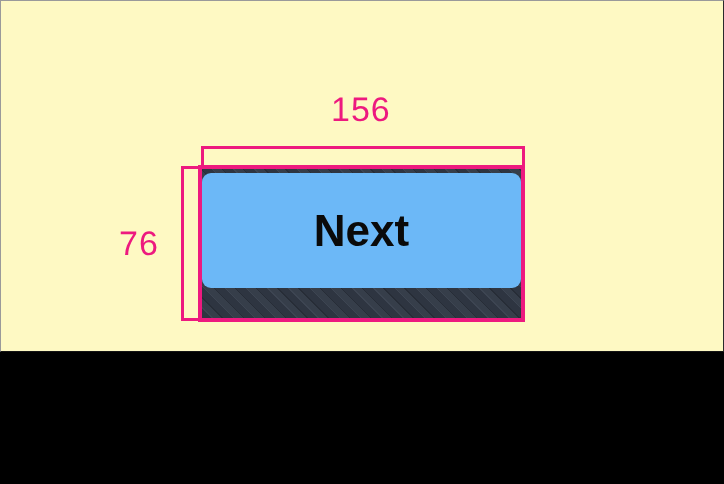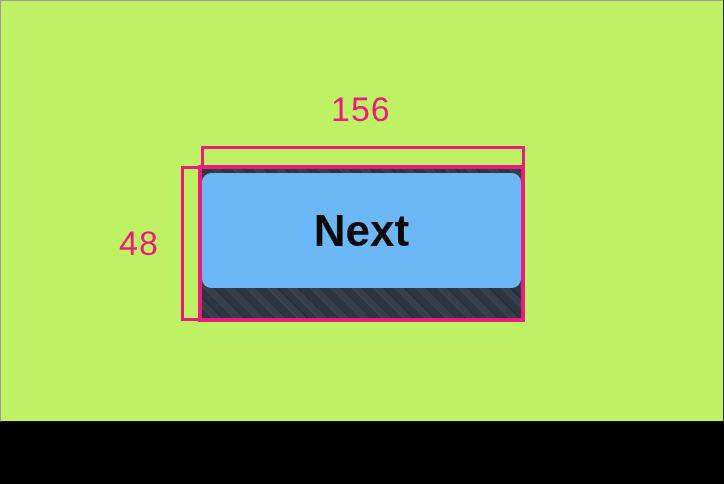--- a/index.html
+++ b/index.html
@@ -10,22 +10,22 @@
   body {
     width: 724px;
     height: 484px;
     overflow: hidden;
     font-family: "Liberation Sans", sans-serif;
   }
 
   #canvas {
     position: relative;
     width: 724px;
-    height: 422px;
-    background: #bef264;
+    height: 352px;
+    background: #fef9c3;
     box-sizing: border-box;
     border-top: 1px solid #9a9a9a;
     border-left: 1px solid #9a9a9a;
     border-right: 1px solid #2a2a2a;
     border-bottom: 1px solid #141414;
   }
 
   
   .dim-label {
     position: absolute;
@@ -130,21 +130,21 @@
 </style>
 </head>
 <body>
 
 <div id="canvas">
 
   <div class="dim-label" id="width-label">156</div>
 
   <div id="width-bracket"></div>
 
-  <div class="dim-label" id="height-label">48</div>
+  <div class="dim-label" id="height-label">76</div>
 
   <div id="height-bracket"></div>
 
   <div id="element-box">
 
     <div id="hatch-fill"></div>
 
     <div id="button-surface">
       <span id="button-label">Next</span>
     </div>

